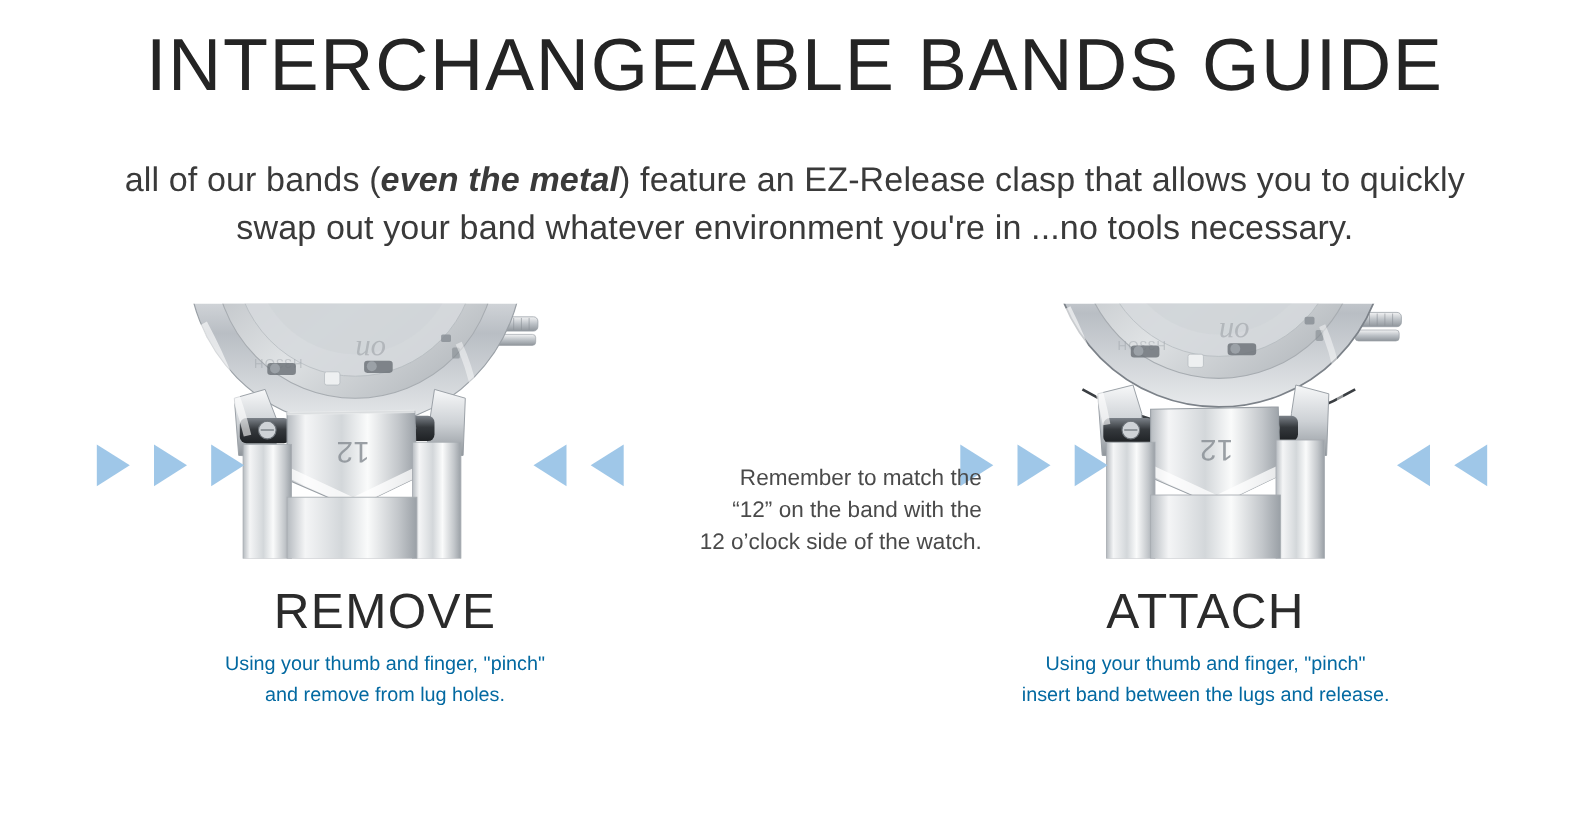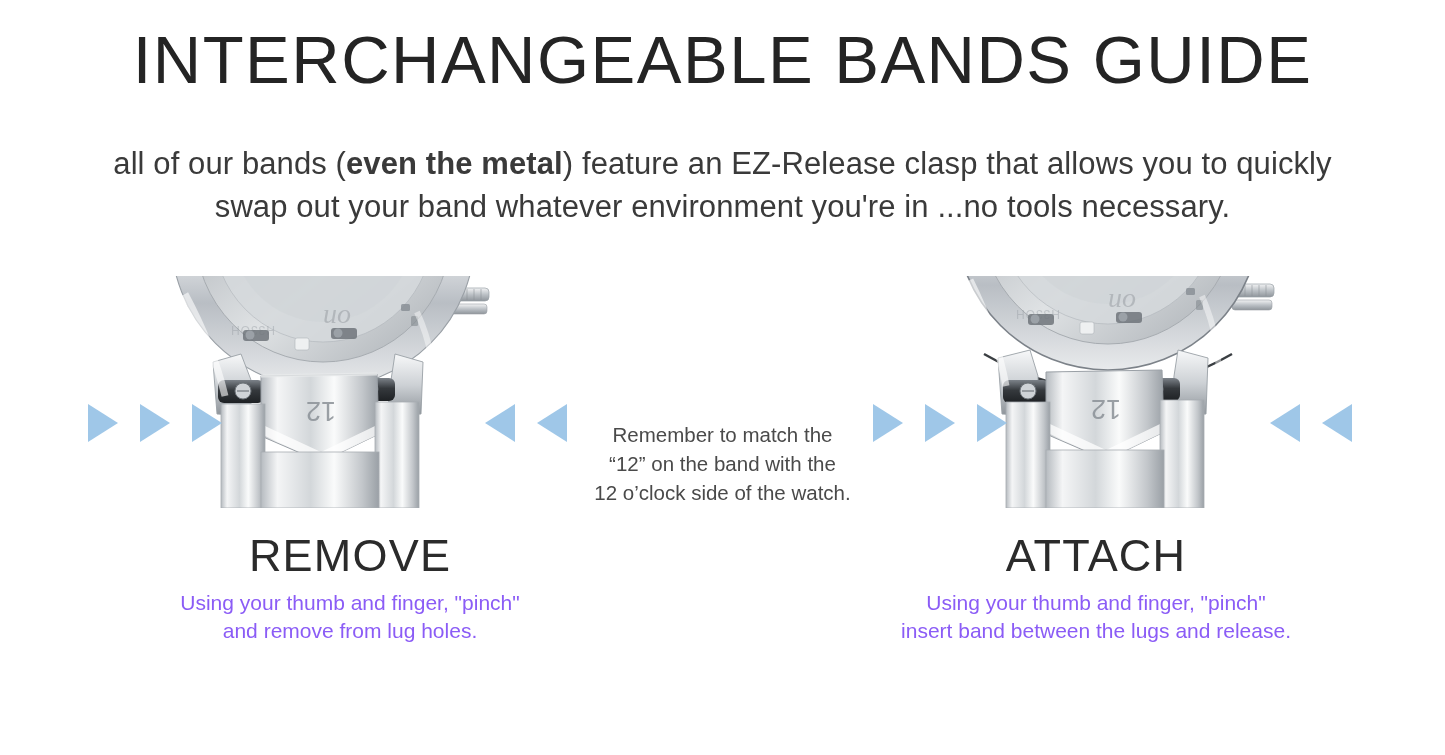--- a/index.html
+++ b/index.html
@@ -41,20 +41,21 @@
     width: 1290px;
     text-align: center;
     font-size: 31px;
     font-weight: 400;
     line-height: 43px;
     color: #3a3a3a;
     letter-spacing: 0.1px;
   }
   .intro-em {
     font-weight: 700;
+    font-style: italic;
   }
 
   
   .panels {
     position: absolute;
     top: 276px;
     left: 0;
     width: 1445px;
     height: 240px;
   }
@@ -100,21 +101,21 @@
   .tri-right { border-left: 30px solid #9fc7e8; }
   .tri-left  { border-right: 30px solid #9fc7e8; }
 
   
   .center-note {
     position: absolute;
     top: 420px;
     left: 50%;
     transform: translateX(-50%);
     width: 340px;
-    text-align: center;
+    text-align: right;
     font-size: 20.5px;
     line-height: 29px;
     color: #4a4a4a;
   }
 
   
   .step {
     position: absolute;
     top: 532px;
     width: 560px;
@@ -125,23 +126,23 @@
 
   .step-title {
     font-size: 45px;
     font-weight: 300;
     letter-spacing: 1.2px;
     color: #2b2b2b;
     line-height: 1.08;
     margin-bottom: 8px;
   }
   .step-desc {
-    font-size: 21px;
+    font-size: 18px;
     line-height: 28.5px;
-    color: #8b5cf6;
+    color: #0369a1;
   }
   .step-desc span { display: block; }
 </style>
 </head>
 <body>
 
 <div class="page-title">INTERCHANGEABLE BANDS GUIDE</div>
 
 <div class="intro-block">
   <span>all of our bands (</span><span class="intro-em">even the metal</span><span>) feature an EZ-Release clasp that allows you to quickly swap out your band whatever environment you're in ...no tools necessary.</span>

